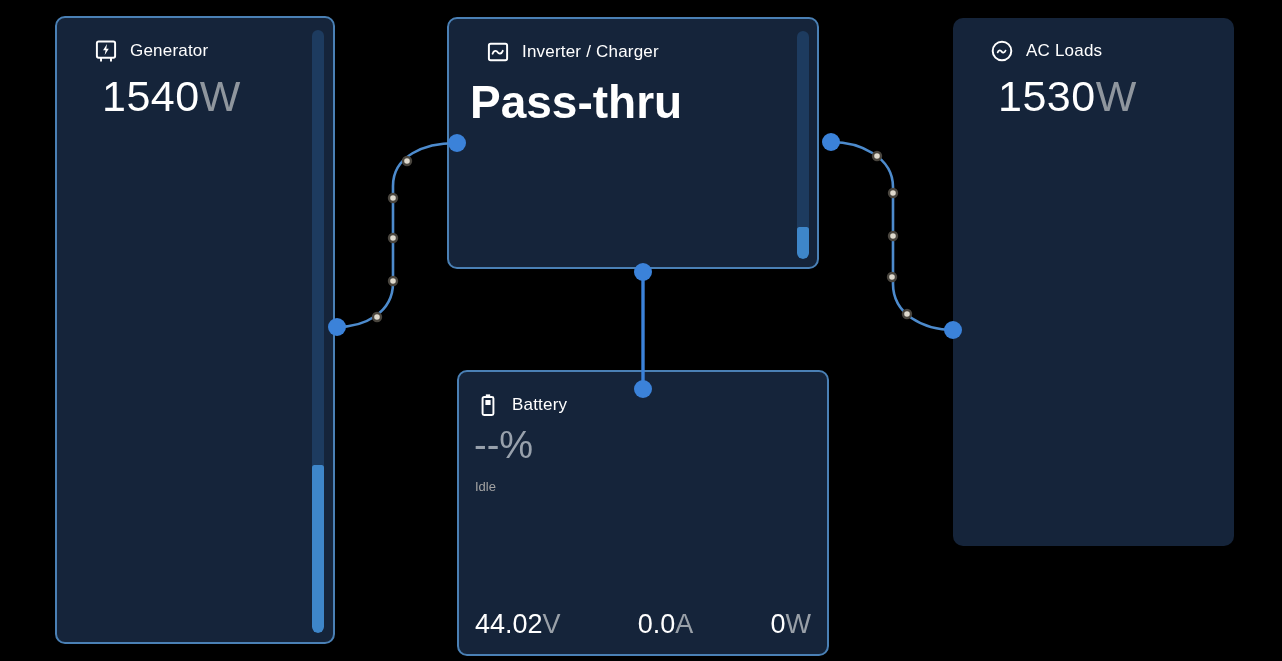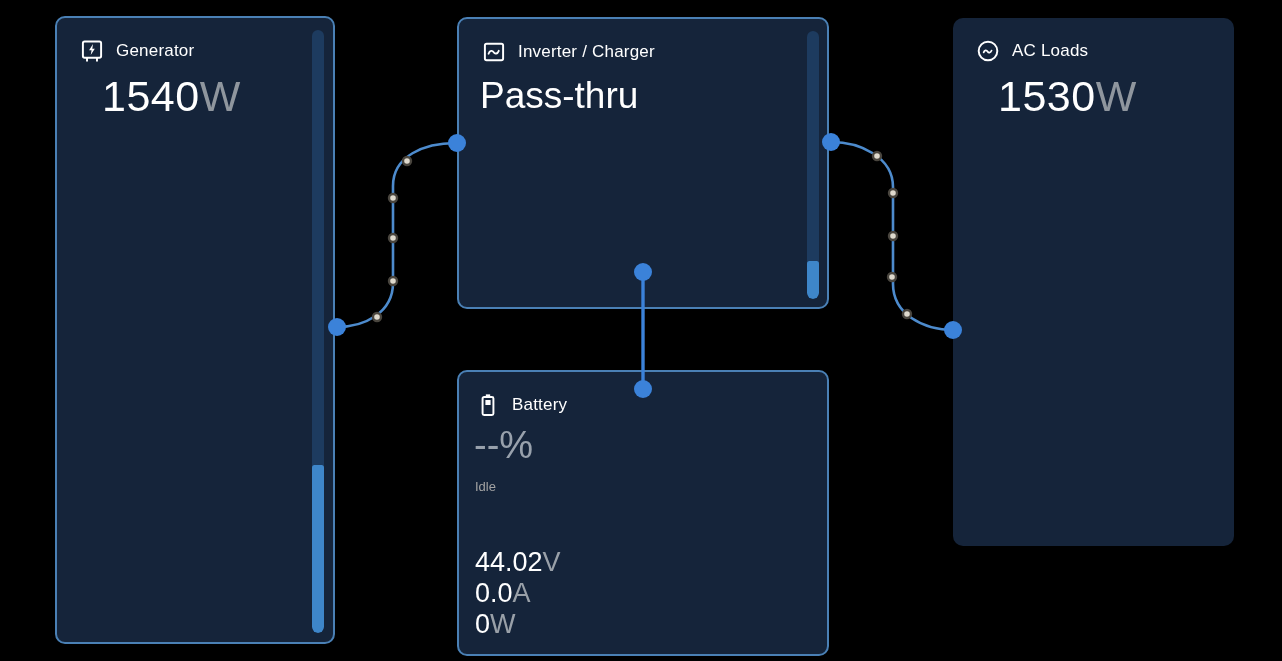--- a/index.html
+++ b/index.html
@@ -2,34 +2,34 @@
 <html><head>
 <meta charset="utf-8">
 <style>
   html,body{margin:0;padding:0;background:#000;}
   body{font-family:"Liberation Sans", sans-serif; -webkit-font-smoothing:antialiased;}
   #stage{position:relative;width:1282px;height:661px;background:#000;overflow:hidden;}
 
   .tile{position:absolute;background:#15243a;border-radius:10px;box-sizing:border-box;}
   .tile.bordered{border:2px solid #4a80b5;}
 
-  .tile-header{display:flex;align-items:center;padding:20px 18px 0 22px;color:#ffffff;text-align:right;}
+  .tile-header{display:flex;align-items:center;padding:20px 18px 0 36px;color:#ffffff;text-align:right;}
   .tile-header .icon{width:26px;height:26px;flex:0 0 auto;}
   .tile-header .label{margin-left:11px;font-size:17px;font-weight:500;color:#ffffff;letter-spacing:.2px;}
 
   .big-value{padding:8px 18px 0 21px;font-size:43px;color:#ffffff;font-weight:400;letter-spacing:.5px;margin-left:24px;}
   .big-value .unit{color:#8f969e;}
-  .big-state{padding:10px 18px 0 21px;font-size:37px;color:#ffffff;font-weight:400;}
+  .big-state{padding:10px 18px 0 21px;font-size:46px;color:#ffffff;font-weight:700;}
 
   .soc-value{padding:6px 18px 0 15px;font-size:38px;color:#98a1ac;font-weight:400;}
   .soc-value .unit{color:#98a1ac;}
   .batt-state{padding:12px 18px 0 16px;font-size:13px;color:#a3a3a3;}
 
   .batt-bottom{position:absolute;left:0;right:0;bottom:14px;display:flex;justify-content:space-between;
-               padding:0 16px;font-size:27px;color:#ffffff;flex-direction:column;}
+               padding:0 16px;font-size:27px;color:#ffffff;}
   .batt-bottom .unit{color:#99a0a8;}
 
   .gauge{position:absolute;top:12px;bottom:9px;right:9px;width:12px;border-radius:7px;background:#1d3b5f;overflow:hidden;}
   .gauge-fill{position:absolute;left:0;right:0;bottom:0;background:#3e86c9;border-radius:3px 3px 7px 7px;}
 
   svg.flow{position:absolute;left:0;top:0;width:1282px;height:661px;pointer-events:none;}
   .flow-line{fill:none;stroke:#4d8bcd;stroke-width:2.6;}
   .flow-line.thick{stroke-width:3.4;stroke:#3b82d9;}
   .flow-node{fill:#3b82d9;}
   .flow-dot{fill:#ded9cd;stroke:#49453e;stroke-width:2.4;}
@@ -48,21 +48,21 @@
         <path d="M12.9 5.6 L9.3 11.2 L11.6 11.2 L10.8 15.6 L14.6 9.9 L12.3 9.9 Z" fill="#fff"></path>
       </svg>
       <span class="label">Generator</span>
     </div>
     <div class="big-value"><span>1540</span><span class="unit">W</span></div>
     <div class="gauge">
       <div class="gauge-fill" style="height:27.8%"></div>
     </div>
   </div>
 
-  <div class="tile bordered" style="left:457px;top:17px;width:372px;height:292px;">
+  <div class="tile bordered" style="left:447px;top:17px;width:372px;height:252px;">
     <div class="tile-header">
       <svg class="icon" viewBox="0 0 24 24">
         <rect x="3.6" y="4.4" width="16.8" height="15.2" rx="1.6" fill="none" stroke="#fff" stroke-width="1.8"></rect>
         <path d="M7 13.6 C 8 10.4, 10.6 10.4, 11.7 12.2 C 12.8 14, 15.2 14, 16.4 10.9" fill="none" stroke="#fff" stroke-width="1.7" stroke-linecap="round"></path>
       </svg>
       <span class="label">Inverter / Charger</span>
     </div>
     <div class="big-state">Pass-thru</div>
     <div class="gauge" style="top:12px;bottom:8px;right:8px;">
       <div class="gauge-fill" style="height:14%"></div>

